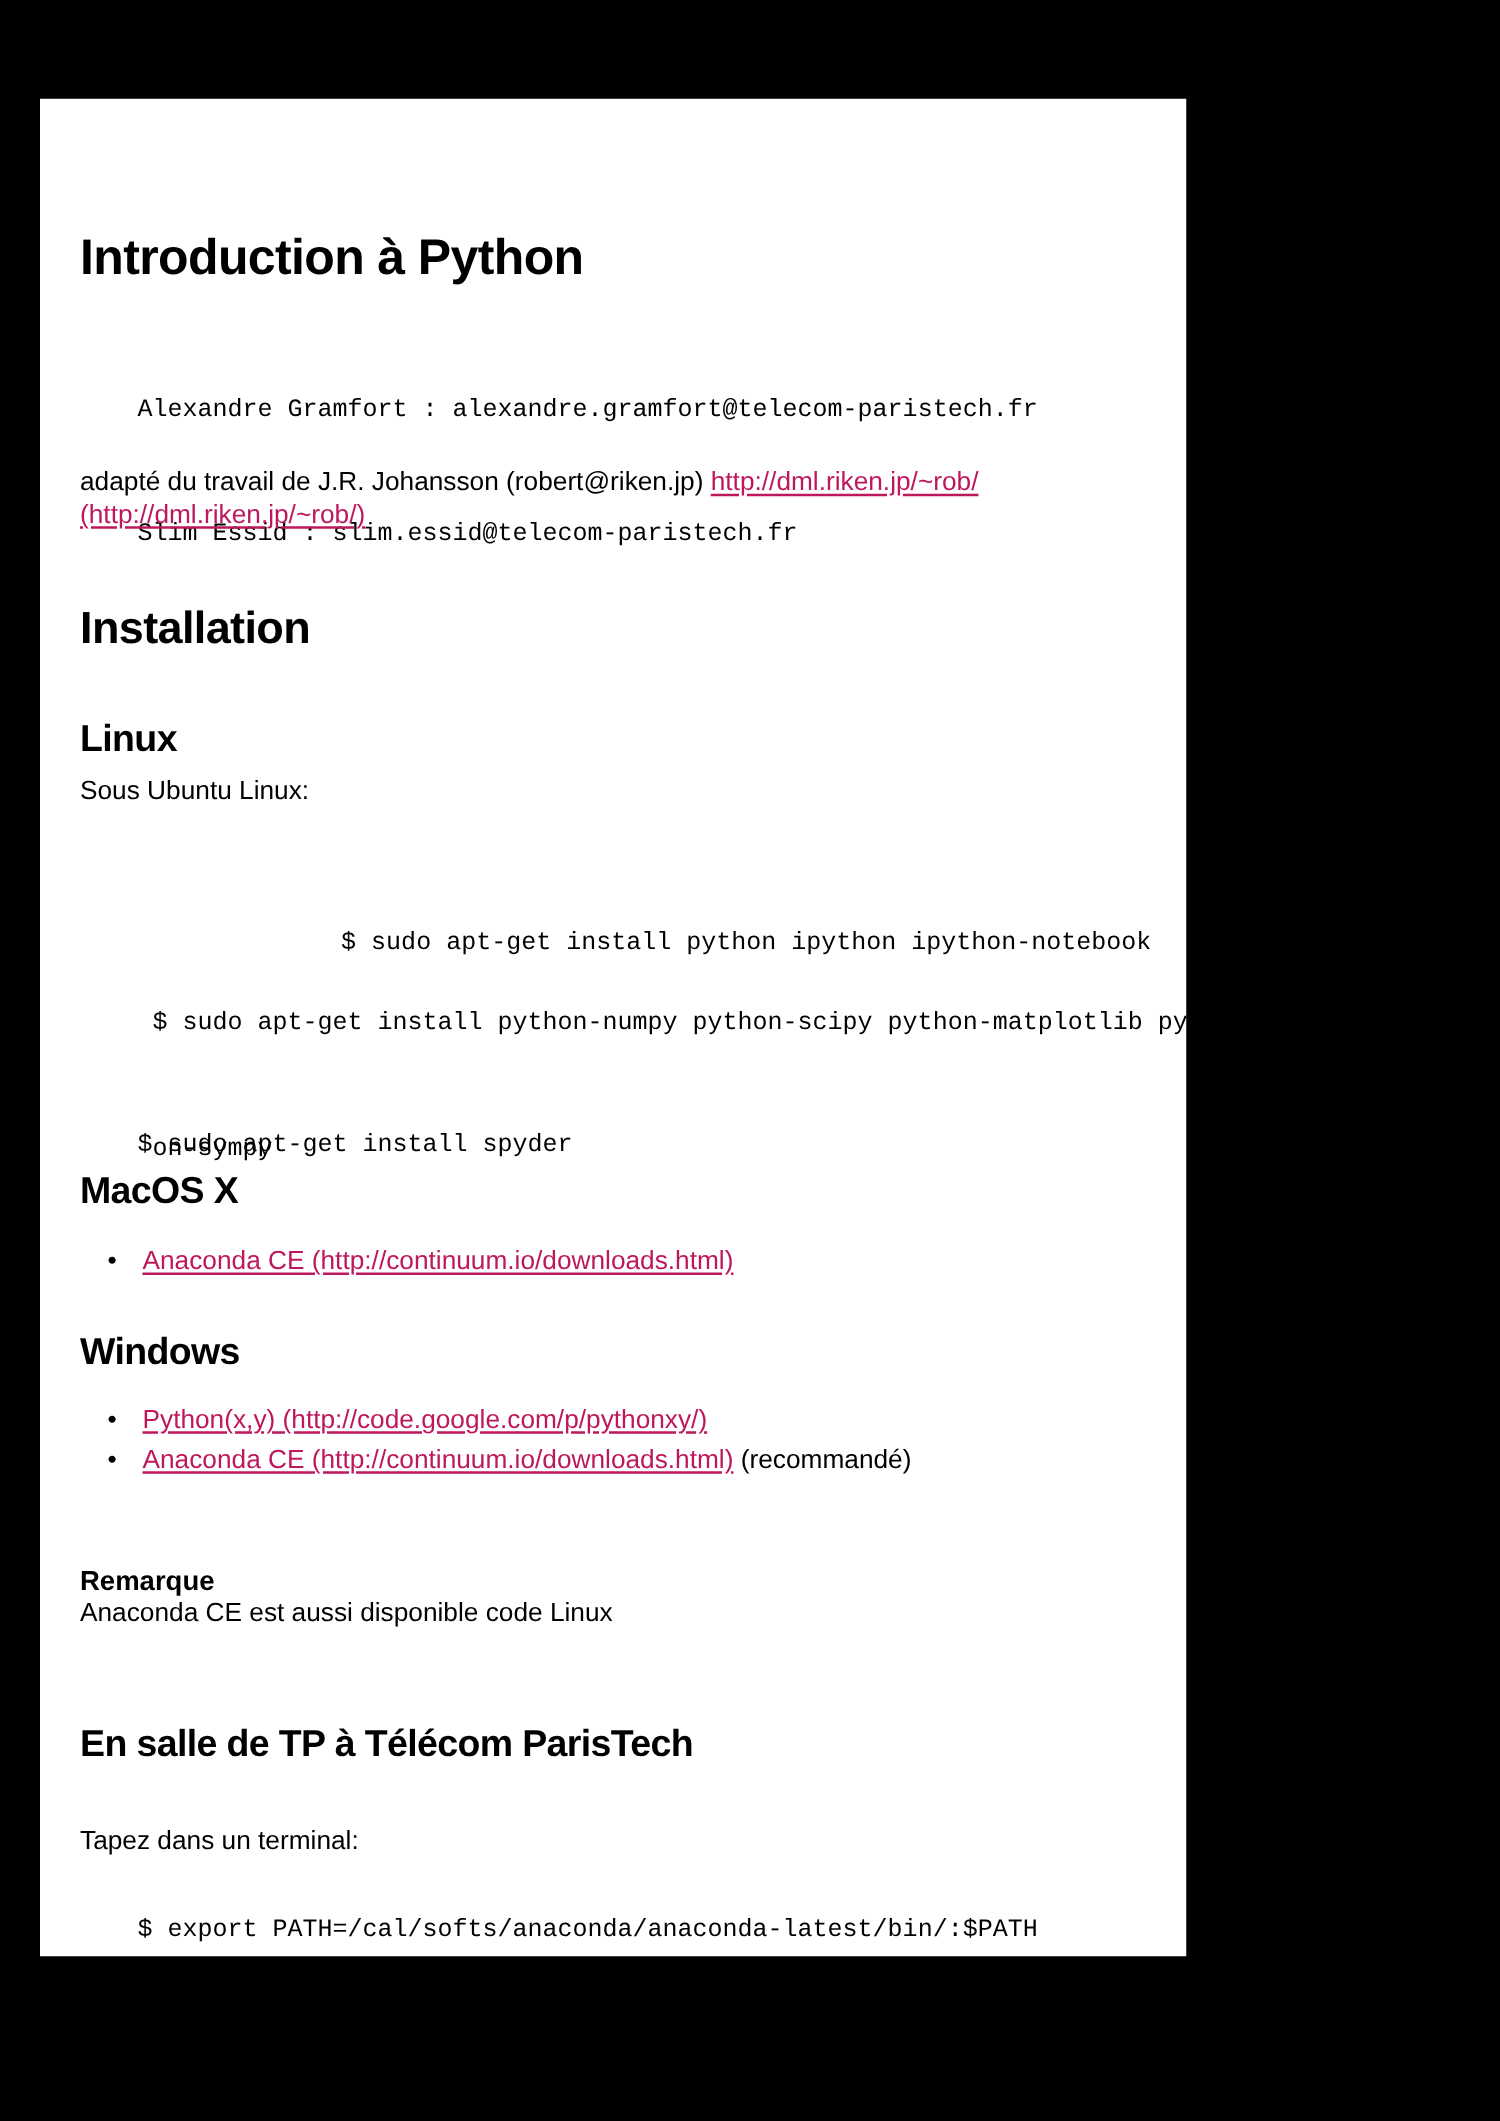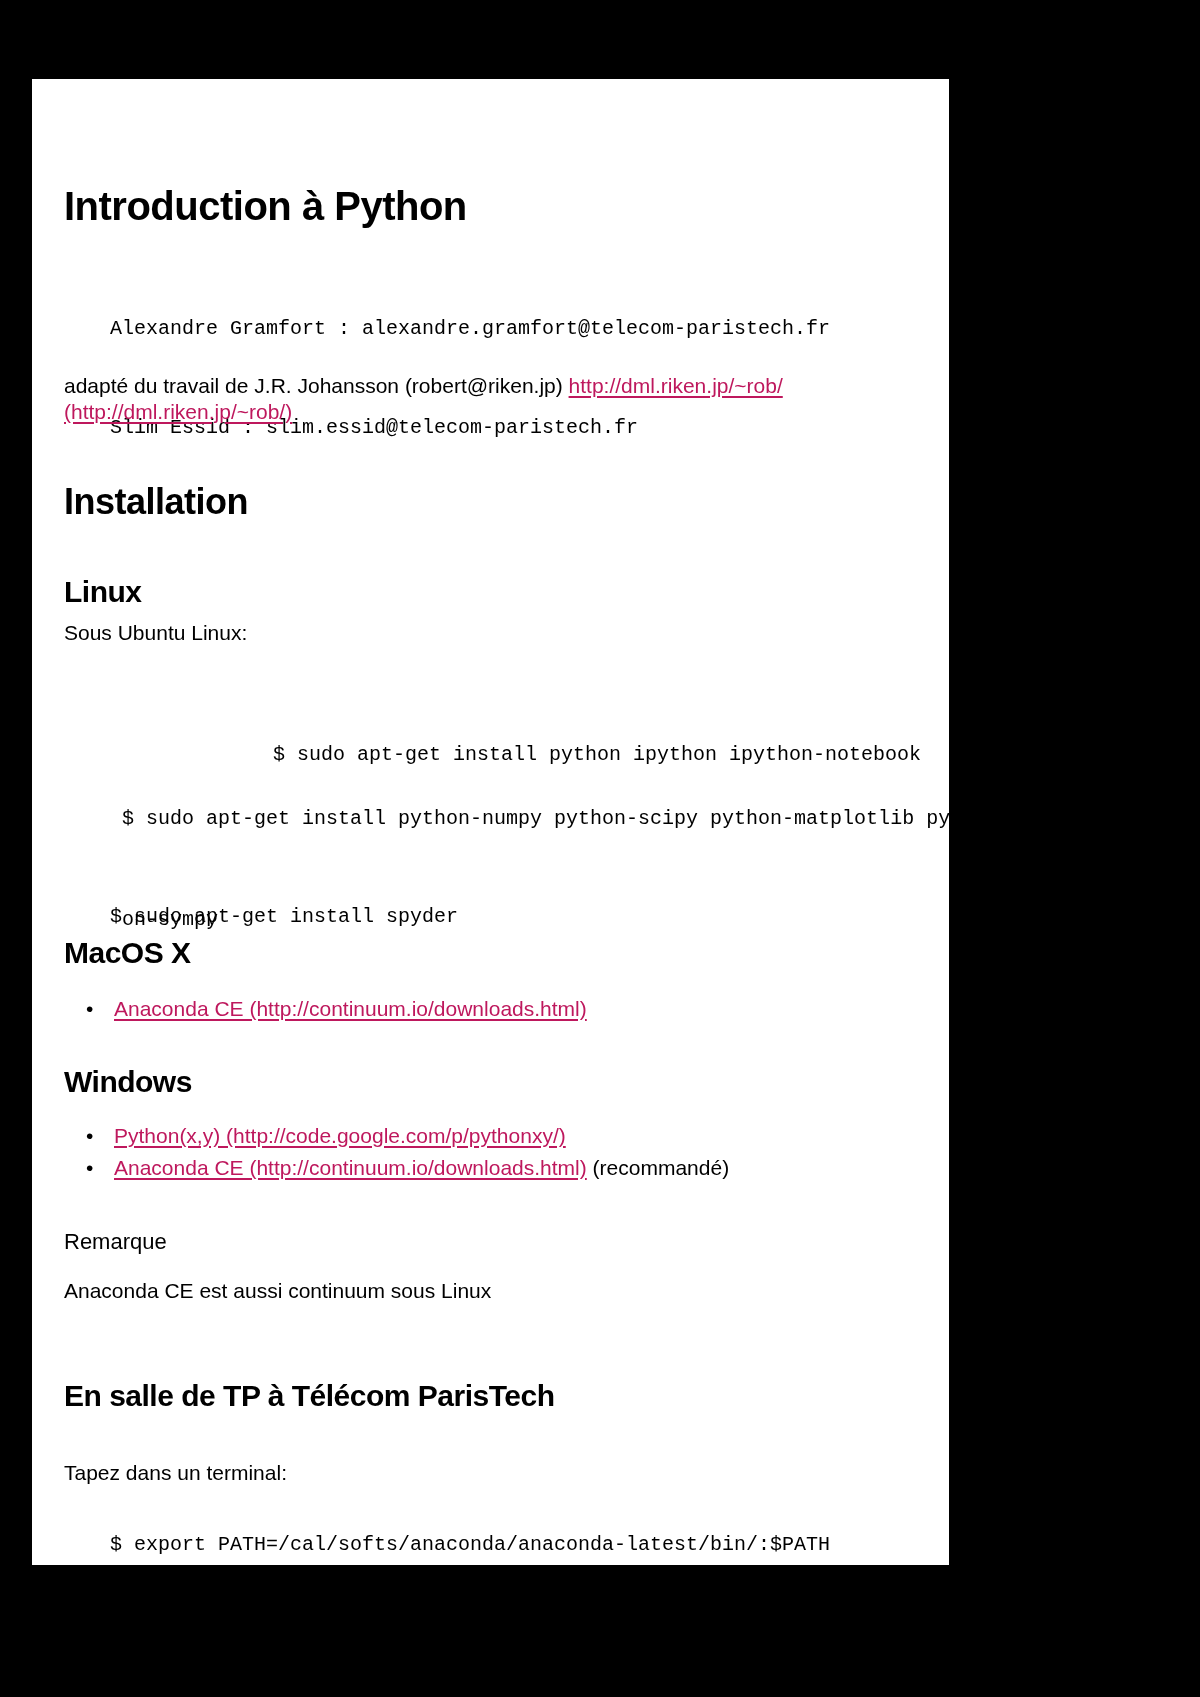--- a/index.html
+++ b/index.html
@@ -33,21 +33,21 @@
   h1, h2, h3, h4, p { margin: 0; padding: 0; }
 
   .title {
     font-size: 40px;
     font-weight: bold;
     line-height: 1.1;
     letter-spacing: -0.5px;
   }
   .h2 { font-size: 36px; font-weight: bold; line-height: 1.1; letter-spacing: -0.5px; }
   .h3 { font-size: 30px; font-weight: bold; line-height: 1.1; letter-spacing: -0.5px; }
-  .h4 { font-size: 22px; font-weight: normal; line-height: 1.2; }
+  .h4 { font-size: 22px; font-weight: bold; line-height: 1.2; margin-top: 23px; }
 
   .para {
     font-size: 21px;
     line-height: 26px;
   }
 
   .code {
     left: 78px;
     font-family: "Liberation Mono", monospace;
     font-size: 20px;
@@ -144,21 +144,21 @@
 
     <h3 class="blk h3 b-windows">Windows</h3>
 
     <ul class="blk bullets b-winul">
       <li><span class="dot">•</span><a class="link">Python(x,y) (http://code.google.com/p/pythonxy/)</a></li>
       <li><span class="dot">•</span><a class="link">Anaconda CE (http://continuum.io/downloads.html)</a><span> (recommandé)</span></li>
     </ul>
 
     <h4 class="blk h4 b-remarque">Remarque</h4>
 
-    <p class="blk para b-anaconda">Anaconda CE est aussi continuum sous Linux</p>
+    <p class="blk para b-anaconda">Anaconda CE est aussi disponible code Linux</p>
 
     <h3 class="blk h3 b-tp">En salle de TP à Télécom ParisTech</h3>
 
     <p class="blk para b-tapez">Tapez dans un terminal:</p>
 
     <div class="blk code b-code4">
       <div class="code-line">$ export PATH=/cal/softs/anaconda/anaconda-latest/bin/:$PATH</div>
     </div>
 
   </div>

